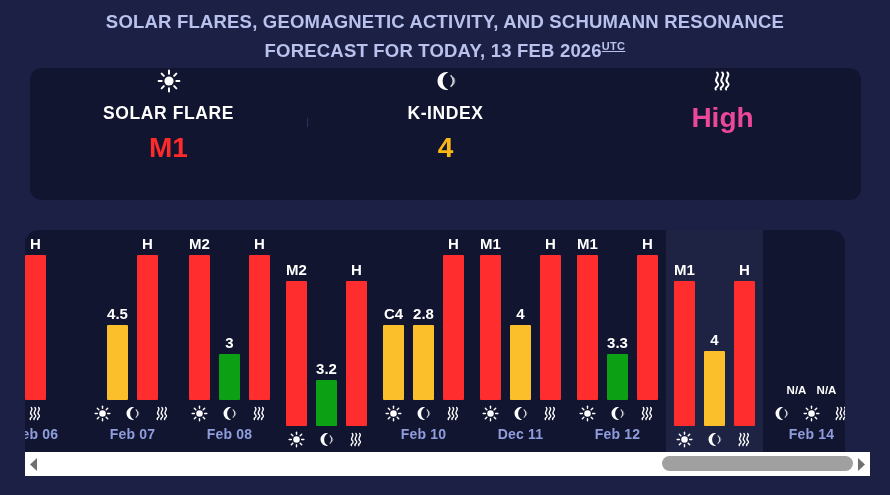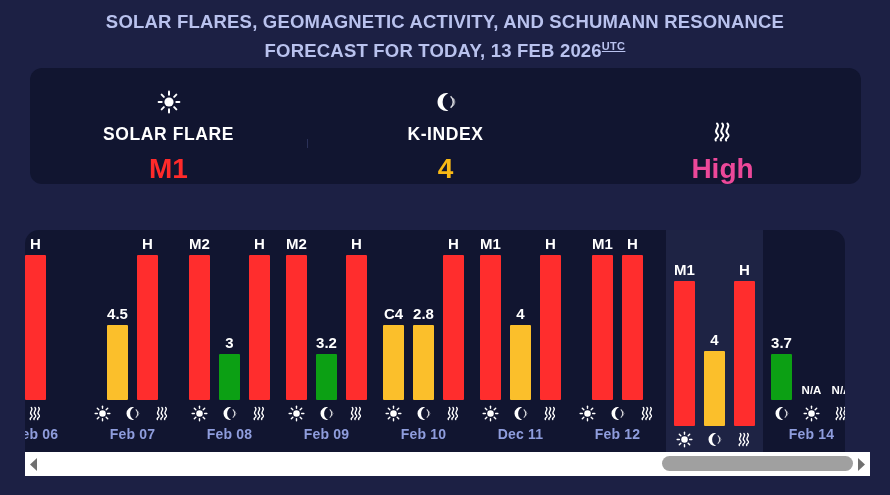--- a/index.html
+++ b/index.html
@@ -26,25 +26,25 @@
     vertical-align: super;
     font-weight: bold;
     letter-spacing: .3px;
     text-decoration: underline;
   }
 
   
   .summary-card {
     position: absolute;
     left: 30px; top: 68px;
-    width: 831px; height: 116px;
+    width: 831px; height: 132px;
     background: #111530;
     border-radius: 12px;
     display: flex;
-    align-items: flex-end;
+    align-items: flex-start;
   }
   .summary-cell {
     flex: 1 1 0;
     display: flex;
     flex-direction: column;
     align-items: center;
     justify-content: center;
     position: relative;
     gap: 9px;
   }
@@ -364,21 +364,20 @@
             </svg>
           </div>
           <div class="icon-slot">
             <svg width="17" height="17" viewBox="0 0 24 24">
               <path d="M6 3.5 C10 7, 2 10, 6 13.5 C10 17, 2.6 18.5, 4.8 20.5" stroke="#ffffff" stroke-width="1.9" fill="none" stroke-linecap="round"></path>
               <path d="M11.2 3.5 C15.2 7, 7.199999999999999 10, 11.2 13.5 C15.2 17, 7.799999999999999 18.5, 10 20.5" stroke="#ffffff" stroke-width="1.9" fill="none" stroke-linecap="round"></path>
               <path d="M16.4 3.5 C20.4 7, 12.399999999999999 10, 16.4 13.5 C20.4 17, 12.999999999999998 18.5, 15.2 20.5" stroke="#ffffff" stroke-width="1.9" fill="none" stroke-linecap="round"></path>
             </svg>
           </div>
         </div>
-        <div class="day-name">Feb 09</div>
       </div>
       <div class="day-group">
         <div class="bars-row">
           <div class="bar-slot">
             <div class="bar-label">C4</div>
             <div class="bar-rect" style="height: 75px; background: rgb(251, 191, 43);"></div>
           </div>
           <div class="bar-slot">
             <div class="bar-label">2.8</div>
             <div class="bar-rect" style="height: 75px; background: rgb(251, 191, 43);"></div>
@@ -465,20 +464,24 @@
         </div>
         <div class="day-name">Dec 11</div>
       </div>
       <div class="day-group">
         <div class="bars-row">
           <div class="bar-slot">
             <div class="bar-label">M1</div>
             <div class="bar-rect" style="height: 148px; background: rgb(255, 45, 45);"></div>
           </div>
           <div class="bar-slot">
+            <div class="bar-label">3.3</div>
+            <div class="bar-rect" style="height: 46px; background: rgb(12, 160, 20);"></div>
+          </div>
+          <div class="bar-slot">
             <div class="bar-label">H</div>
             <div class="bar-rect" style="height: 148px; background: rgb(255, 45, 45);"></div>
           </div>
         </div>
         <div class="icons-row">
           <div class="icon-slot">
             <svg width="17" height="17" viewBox="0 0 24 24">
               <circle cx="12" cy="12" r="4.6" fill="#ffffff"></circle>
               <line x1="19.3" y1="12" x2="22.4" y2="12" stroke="#ffffff" stroke-width="2" stroke-linecap="round"></line>
               <line x1="17.161879502661797" y1="17.161879502661797" x2="19.353910524340094" y2="19.353910524340094" stroke="#ffffff" stroke-width="2" stroke-linecap="round"></line>
@@ -547,24 +550,20 @@
             <svg width="17" height="17" viewBox="0 0 24 24">
               <path d="M6 3.5 C10 7, 2 10, 6 13.5 C10 17, 2.6 18.5, 4.8 20.5" stroke="#ffffff" stroke-width="1.9" fill="none" stroke-linecap="round"></path>
               <path d="M11.2 3.5 C15.2 7, 7.199999999999999 10, 11.2 13.5 C15.2 17, 7.799999999999999 18.5, 10 20.5" stroke="#ffffff" stroke-width="1.9" fill="none" stroke-linecap="round"></path>
               <path d="M16.4 3.5 C20.4 7, 12.399999999999999 10, 16.4 13.5 C20.4 17, 12.999999999999998 18.5, 15.2 20.5" stroke="#ffffff" stroke-width="1.9" fill="none" stroke-linecap="round"></path>
             </svg>
           </div>
         </div>
       </div>
       <div class="day-group">
         <div class="bars-row">
-          <div class="bar-slot">
-            <div class="bar-label">3.7</div>
-            <div class="bar-rect" style="height: 46px; background: rgb(12, 160, 20);"></div>
-          </div>
           <div class="bar-slot">
             <div class="bar-label na">N/A</div>
           </div>
           <div class="bar-slot">
             <div class="bar-label na">N/A</div>
           </div>
         </div>
         <div class="icons-row">
           <div class="icon-slot">
             <svg width="17" height="17" viewBox="0 0 24 24">

